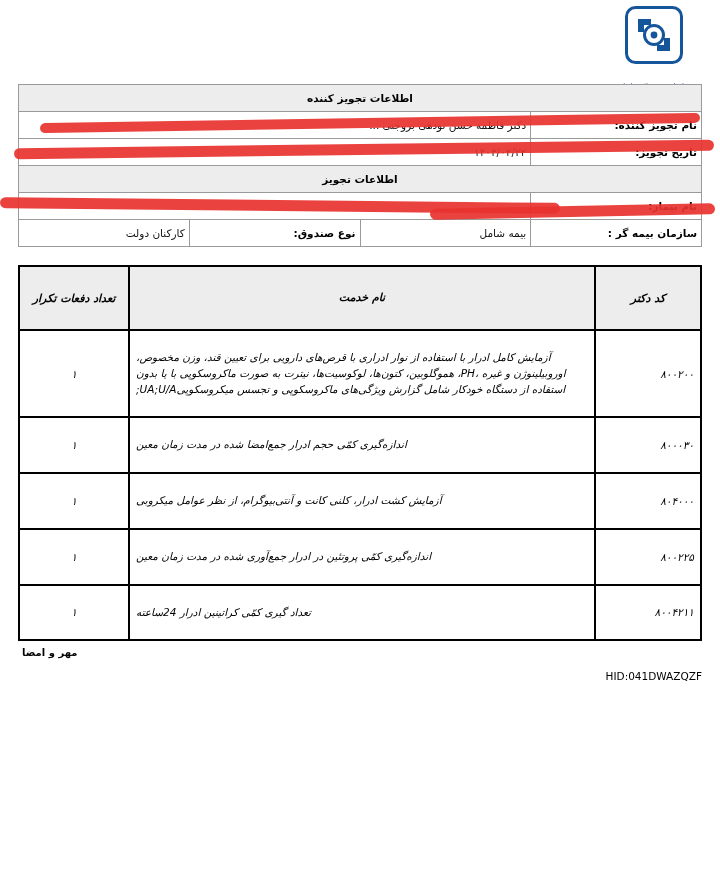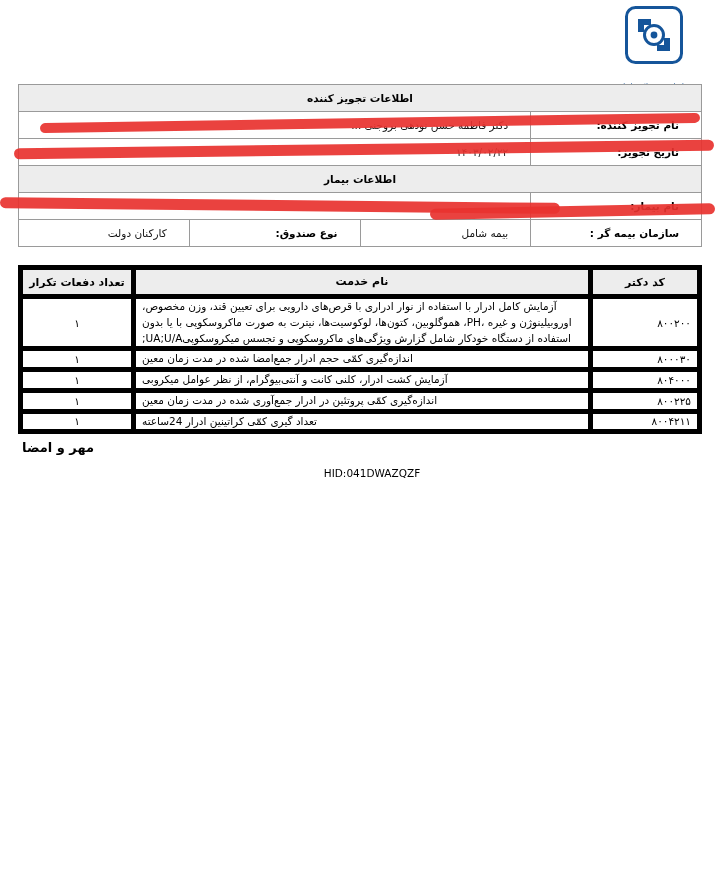--- a/index.html
+++ b/index.html
@@ -47,21 +47,21 @@
   }
   table {
     width: 100%;
     border-collapse: collapse;
     table-layout: fixed;
   }
   table.info td, table.info th {
     border: 1px solid #9a9a9a;
     font-size: 10.5px;
     height: 22px;
-    padding: 2px 22px;
+    padding: 2px 4px;
     vertical-align: middle;
   }
   .section-head {
     background: #ededed;
     text-align: center;
     font-size: 11px;
     font-weight: bold;
     height: 21px;
   }
   .lbl {
@@ -75,47 +75,48 @@
     overflow: hidden;
     white-space: nowrap;
     margin-left: 7px;
   }
 
   
   .services-wrap {
     margin-top: 18px;
   }
   table.services td, table.services th {
-    border: 5px solid #000000;
+    border: 2px solid #000000;
     font-size: 10.5px;
-    padding: 0 6px;
+    padding: 19px 6px;
     vertical-align: middle;
+    font-style: italic;
   }
   table.services th {
     background: #ededed;
     font-weight: bold;
     text-align: center;
     height: 24px;
     font-size: 11px;
   }
   .c-code { width: 92px; text-align: right; font-size: 11px; }
   .c-name { text-align: left; line-height: 1.5; }
   .c-rep  { width: 96px; text-align: center; font-size: 11px; }
 
   .sign {
     margin-top: 6px;
-    font-size: 13px;
+    font-size: 10px;
     font-weight: bold;
     text-align: left;
     padding-left: 4px;
   }
   .hid {
     margin-top: 12px;
     font-size: 10.5px;
-    text-align: center;
+    text-align: right;
     direction: ltr;
     font-family: "DejaVu Sans", "Liberation Sans", sans-serif;
     margin-left: 24px;
   }
 
   
   .redact {
     position: absolute;
     background: #e8322f;
     border-radius: 7px;
@@ -152,21 +153,21 @@
       </tr>
       <tr>
         <td class="lbl" style="width:92px">نام تجویز کننده:</td>
         <td class="val" colspan="3">دکتر فاطمه حسن نودهی بروجنی ...</td>
       </tr>
       <tr>
         <td class="lbl">تاریخ تجویز:</td>
         <td class="val" colspan="3">۱۴۰۳/۰۲/۲۲</td>
       </tr>
       <tr>
-        <td class="section-head" colspan="4">اطلاعات بیمار</td>
+        <td class="section-head" colspan="4">اطلاعات تجویز</td>
       </tr>
       <tr>
         <td class="lbl">نام بیمار:</td>
         <td class="val" colspan="3"></td>
       </tr>
       <tr>
         <td class="lbl">سازمان بیمه گر :</td>
         <td class="val" style="width:215px">بیمه شامل</td>
         <td class="lbl" style="width:88px">نوع صندوق:</td>
         <td class="val">کارکنان دولت</td>

